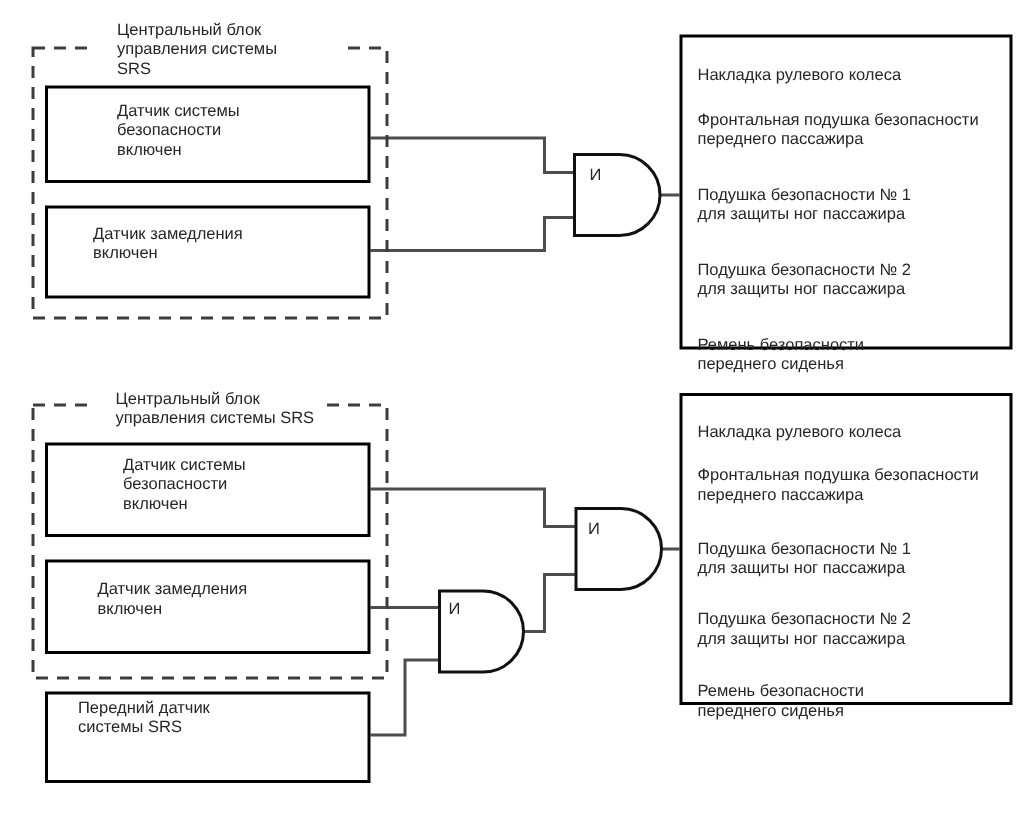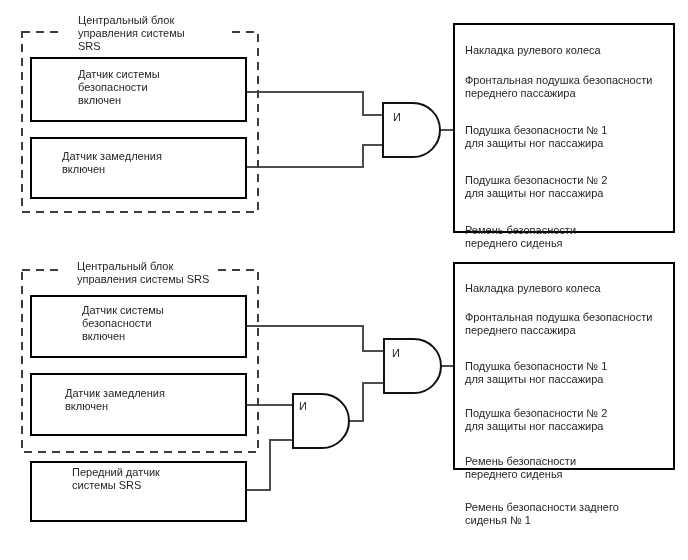--- a/index.html
+++ b/index.html
@@ -39,21 +39,21 @@
   
   #d1-cu-label { left: 63px; top: 14px;  width: 164px; padding-left: 15px; }
   #d1-box1     { left: 30px; top: 57px;  width: 217px; height: 65px; padding: 9px 0 0 46px; }
   #d1-box2     { left: 30px; top: 137px; width: 217px; height: 62px; padding: 11px 0 0 30px; }
   #d1-out      { left: 453px; top: 23px; width: 222px; height: 210px; padding: 6px 0 0 10px; }
   #g1-label    { left: 393px; top: 111px; }
   
   #d2-cu-label { left: 63px; top: 260px; width: 152px; padding-left: 14px; }
   #d2-box1     { left: 30px; top: 295px; width: 217px; height: 63px; padding: 7px 0 0 50px; }
   #d2-box2     { left: 30px; top: 373px; width: 217px; height: 63px; padding: 12px 0 0 33px; }
-  #d2-box3     { left: 30px; top: 461px; width: 217px; height: 61px; padding: 3px 0 0 40px; }
+  #d2-box3     { left: 30px; top: 461px; width: 217px; height: 61px; padding: 3px 0 0 20px; }
   #d2-out      { left: 453px; top: 262px; width: 222px; height: 208px; padding: 5px 0 0 10px; }
   #g3-label    { left: 392px; top: 347px; }
   #g2-label    { left: 299px; top: 400px; }
   
   .outputs p { margin: 0 0 11px 0; white-space: pre-line; }
   #d1-out p:nth-child(1) { margin-bottom: 4px; }
   #d2-out p:nth-child(1) { margin-bottom: 3px; }
   #d2-out p:nth-child(2) { margin-bottom: 10px; }
   #d2-out p:nth-child(3) { margin-bottom: 8px; }
   #d2-out p:nth-child(4) { margin-bottom: 9px; }
@@ -134,17 +134,15 @@
   <div class="box outputs" id="d2-out">
     <p>Накладка рулевого колеса</p>
     <p>Фронтальная подушка безопасности
 переднего пассажира</p>
     <p>Подушка безопасности № 1
 для защиты ног пассажира</p>
     <p>Подушка безопасности № 2
 для защиты ног пассажира</p>
     <p>Ремень безопасности
 переднего сиденья</p>
-    <p>Ремень безопасности заднего
-сиденья № 1</p>
   </div>
 
 </div>
 
 </body></html>

